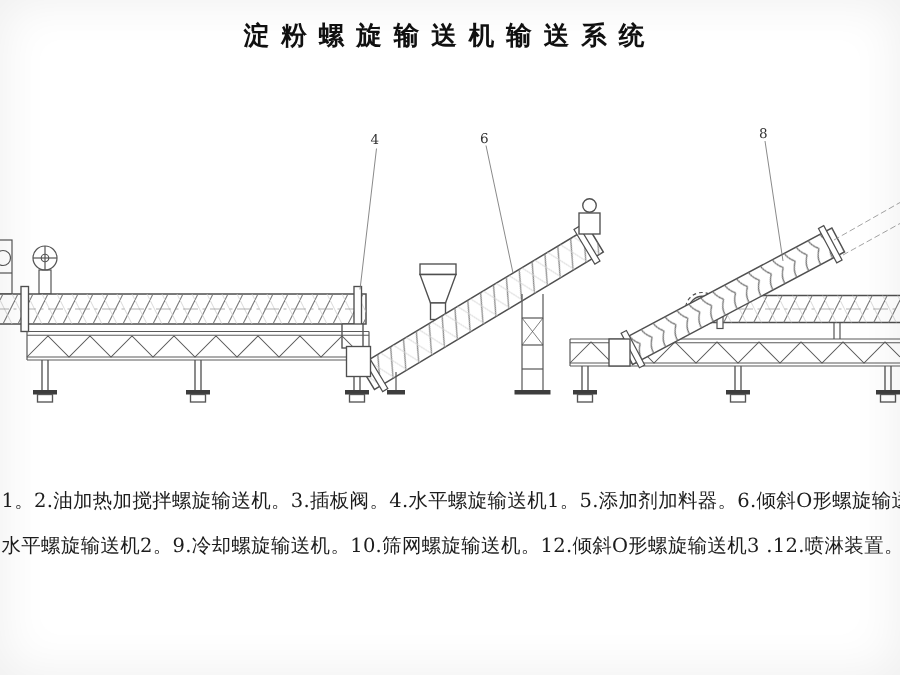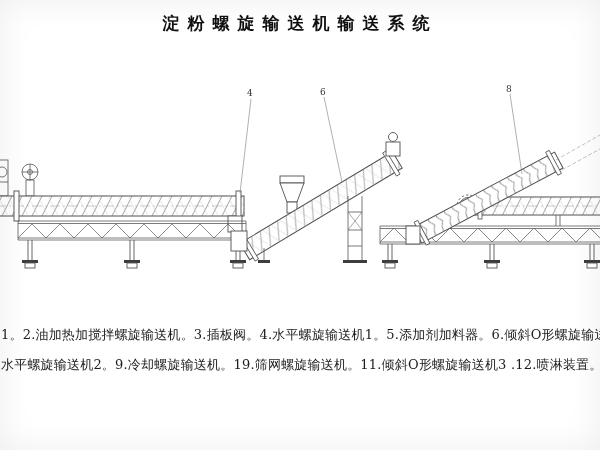--- a/index.html
+++ b/index.html
@@ -189,14 +189,14 @@
 
   <g>
     <text class="co" x="247" y="96">4</text>
     <text class="co" x="320" y="95">6</text>
     <text class="co" x="506" y="92">8</text>
   </g>
 </svg>
 
 <div class="caption">
   <p>1。2.油加热加搅拌螺旋输送机。3.插板阀。4.水平螺旋输送机1。5.添加剂加料器。6.倾斜O形螺旋输送机2</p>
-  <p>水平螺旋输送机2。9.冷却螺旋输送机。19.筛网螺旋输送机。11.倾斜O形螺旋输送机3 .12.喷淋装置。</p>
+  <p>水平螺旋输送机2。9.冷却螺旋输送机。10.筛网螺旋输送机。12.倾斜O形螺旋输送机3 .12.喷淋装置。</p>
 </div>
 
 </body></html>

